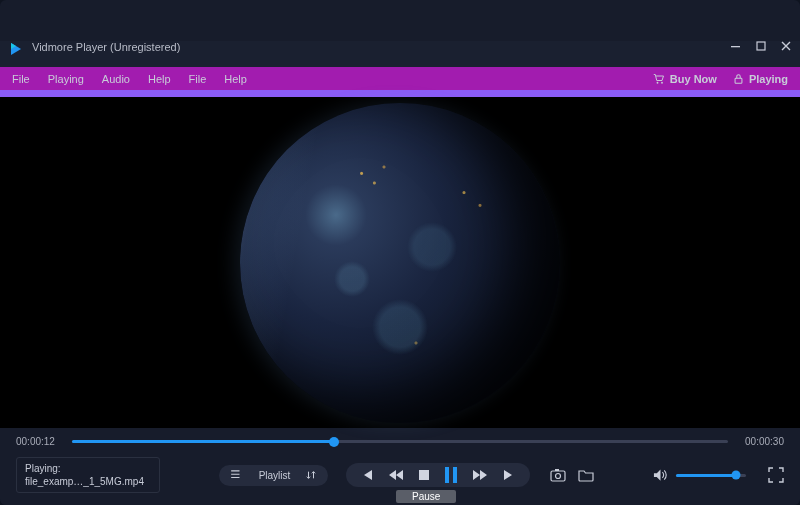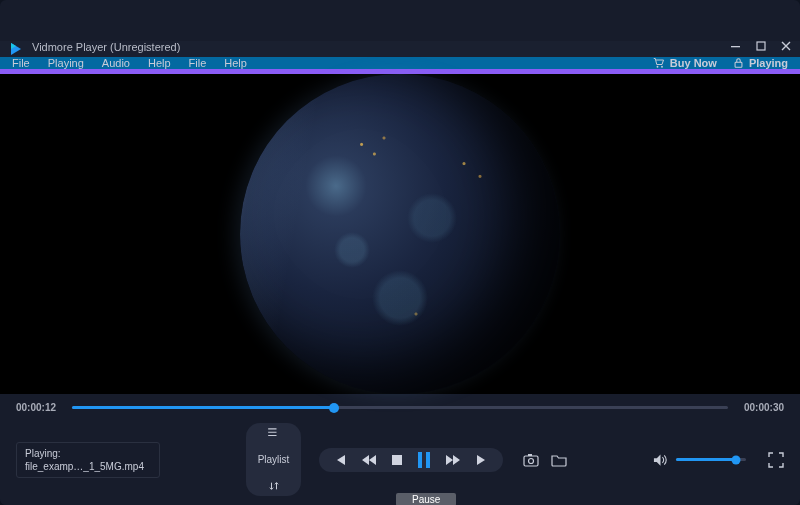--- a/index.html
+++ b/index.html
@@ -3,49 +3,49 @@
 <meta charset="utf-8">
 <style>
   * { margin: 0; padding: 0; box-sizing: border-box; font-family: "Segoe UI", Arial, sans-serif; }
   body { background: #0f1420; color: #c8ccd8; width: 800px; height: 505px; overflow: hidden; }
   .window { width: 800px; height: 505px; background: #171c2b; display: flex; flex-direction: column; border-radius: 6px; overflow: hidden; }
   .titlebar { height: 26px; background: #1a2030; display: flex; align-items: flex-start; padding: 0 8px; margin-top: 41px; }
   .logo { width: 16px; height: 16px; margin-right: 8px; }
   .title-text { font-size: 11px; color: #b8bcc8; flex: 1; }
   .win-controls { display: flex; gap: 14px; align-items: center; }
   .win-btn { color: #b8bcc8; cursor: pointer; font-size: 13px; line-height: 1; }
-  .menubar { height: 30px; background: #0369a1; display: flex; align-items: center; padding: 0 12px; border-bottom: 5px solid #8b5cf6; }
+  .menubar { height: 30px; background: #a21caf; display: flex; align-items: center; padding: 0 12px; border-bottom: 7px solid #8b5cf6; }
   .menu-left { display: flex; gap: 18px; }
   .menu-item { font-size: 11px; color: #c8ccd8; cursor: pointer; }
   .menu-right { margin-left: auto; display: flex; gap: 16px; align-items: center; }
   .menu-right-item { font-size: 11px; color: #c8ccd8; cursor: pointer; display: flex; align-items: center; gap: 5px; font-weight: bold; }
   .video-area { flex: 1; background: #000; display: flex; align-items: center; justify-content: center; position: relative; }
   .earth { width: 320px; height: 320px; border-radius: 50%; background: radial-gradient(circle at 30% 35%, #4a6a8a 0%, #2a3a5a 10%, #1a2540 35%, #0f1628 60%, #060a15 85%); position: relative; overflow: hidden; box-shadow: inset -40px -20px 60px rgba(0,0,0,0.8), -6px 0 20px rgba(100,150,200,0.15); }
   .earth::before { content:""; position:absolute; inset:0; border-radius:50%;
     background:
       radial-gradient(circle at 38% 22%, rgba(255,200,80,0.7) 0 1px, transparent 2px),
       radial-gradient(circle at 42% 25%, rgba(255,200,80,0.6) 0 1px, transparent 2px),
       radial-gradient(circle at 45% 20%, rgba(255,190,70,0.5) 0 1px, transparent 2px),
       radial-gradient(circle at 70% 28%, rgba(255,200,80,0.6) 0 1px, transparent 2px),
       radial-gradient(circle at 75% 32%, rgba(255,190,70,0.5) 0 1px, transparent 2px),
       radial-gradient(circle at 55% 75%, rgba(255,200,80,0.4) 0 1px, transparent 2px),
       radial-gradient(circle at 35% 55%, rgba(80,120,150,0.3) 0 12px, transparent 18px),
       radial-gradient(circle at 60% 45%, rgba(70,110,140,0.25) 0 18px, transparent 25px),
       radial-gradient(circle at 50% 70%, rgba(70,110,140,0.3) 0 20px, transparent 28px);
   }
   .earth::after { content:""; position:absolute; inset:0; border-radius:50%;
     background: linear-gradient(100deg, rgba(180,210,240,0.25) 0%, rgba(120,160,210,0.12) 8%, transparent 22%); }
-  .progress-row { display: flex; align-items: center; padding: 8px 16px 4px; gap: 10px; background:#171c2b;font-weight:bold; }
+  .progress-row { display: flex; align-items: center; padding: 8px 16px 4px; gap: 10px; background:#171c2b; }
   .time { font-size: 10px; color: #a8acb8; min-width: 46px; }
   .progress-track { flex:1; height: 3px; background: #3a4055; border-radius: 2px; position: relative; cursor: pointer; }
   .progress-fill { position:absolute; left:0; top:0; bottom:0; background:#2196f3; border-radius:2px; }
   .progress-thumb { position:absolute; top:50%; width:10px; height:10px; background:#2196f3; border-radius:50%; transform:translate(-50%,-50%); }
   .controls-row { display:flex; align-items:center; padding: 6px 16px 12px; gap:10px; background:#171c2b; position:relative; }
   .playing-box { border:1px solid #2a3040; border-radius:3px; padding:4px 8px; font-size:10px; line-height:1.3; width:144px; }
-  .playlist-btn { margin-left:auto; display:flex; align-items:center; gap:16px; background:#252b3d; border-radius:14px; padding:5px 12px; font-size:10px; cursor:pointer;flex-direction:column; }
+  .playlist-btn { margin-left:auto; display:flex; align-items:center; gap:16px; background:#252b3d; border-radius:14px; padding:5px 12px; font-size:10px; cursor:pointer; }
   .transport { display:flex; align-items:center; background:#252b3d; border-radius:18px; padding:4px 14px; gap:14px; margin-left:8px; }
   .t-btn { cursor:pointer; display:flex; color:#d0d4e0; }
   .t-btn.active { color:#2196f3; }
   .extra-btns { display:flex; gap:12px; margin-left:10px; }
   .vol-group { margin-left:auto; display:flex; align-items:center; gap:8px; }
   .vol-track { width:70px; height:3px; background:#3a4055; border-radius:2px; position:relative; cursor:pointer; }
   .vol-fill { position:absolute; left:0; top:0; bottom:0; background:#2196f3; border-radius:2px; }
   .vol-thumb { position:absolute; top:50%; width:9px; height:9px; background:#2196f3; border-radius:50%; transform:translate(-50%,-50%); }
   .fs-btn { margin-left:14px; cursor:pointer; }
   .tooltip { position:absolute; bottom:2px; left:50%; transform:translateX(-4px); background:#5a5e68; color:#fff; font-size:10px; padding:1px 16px; border-radius:2px; }

